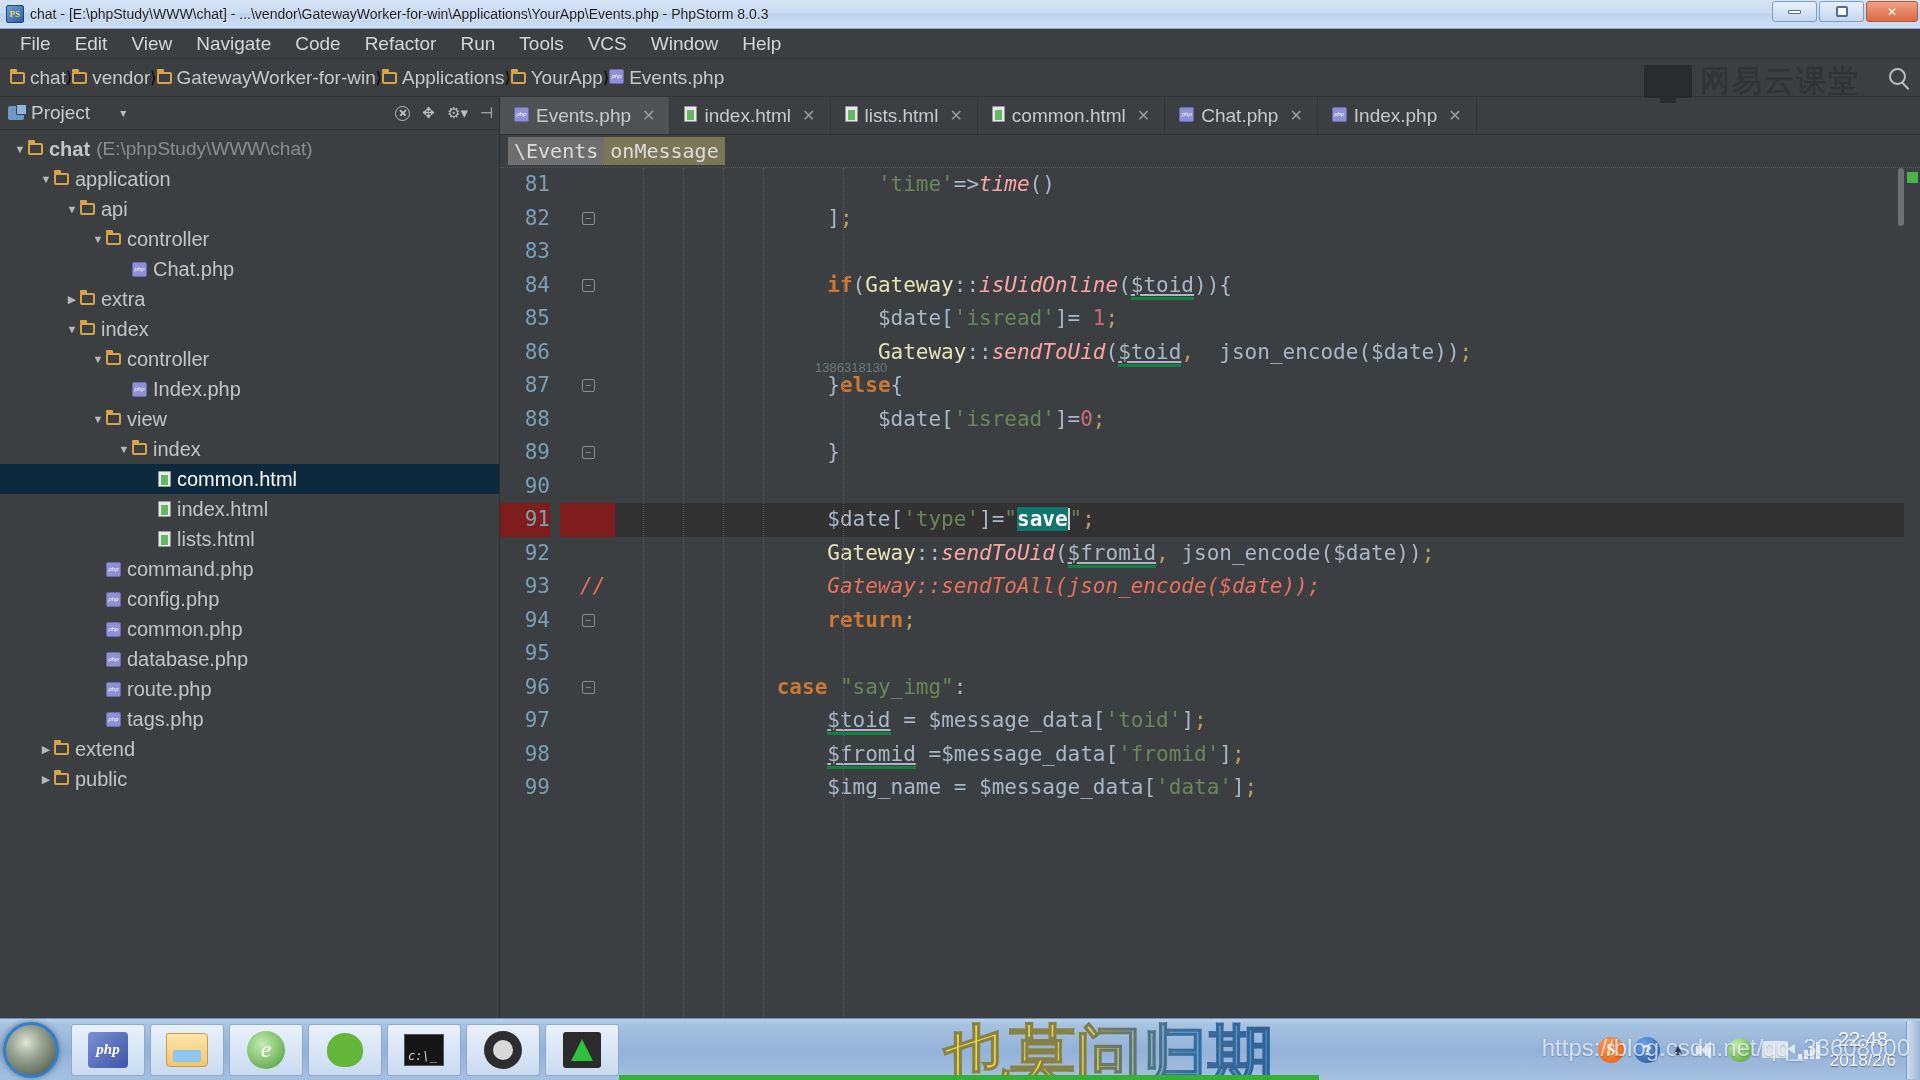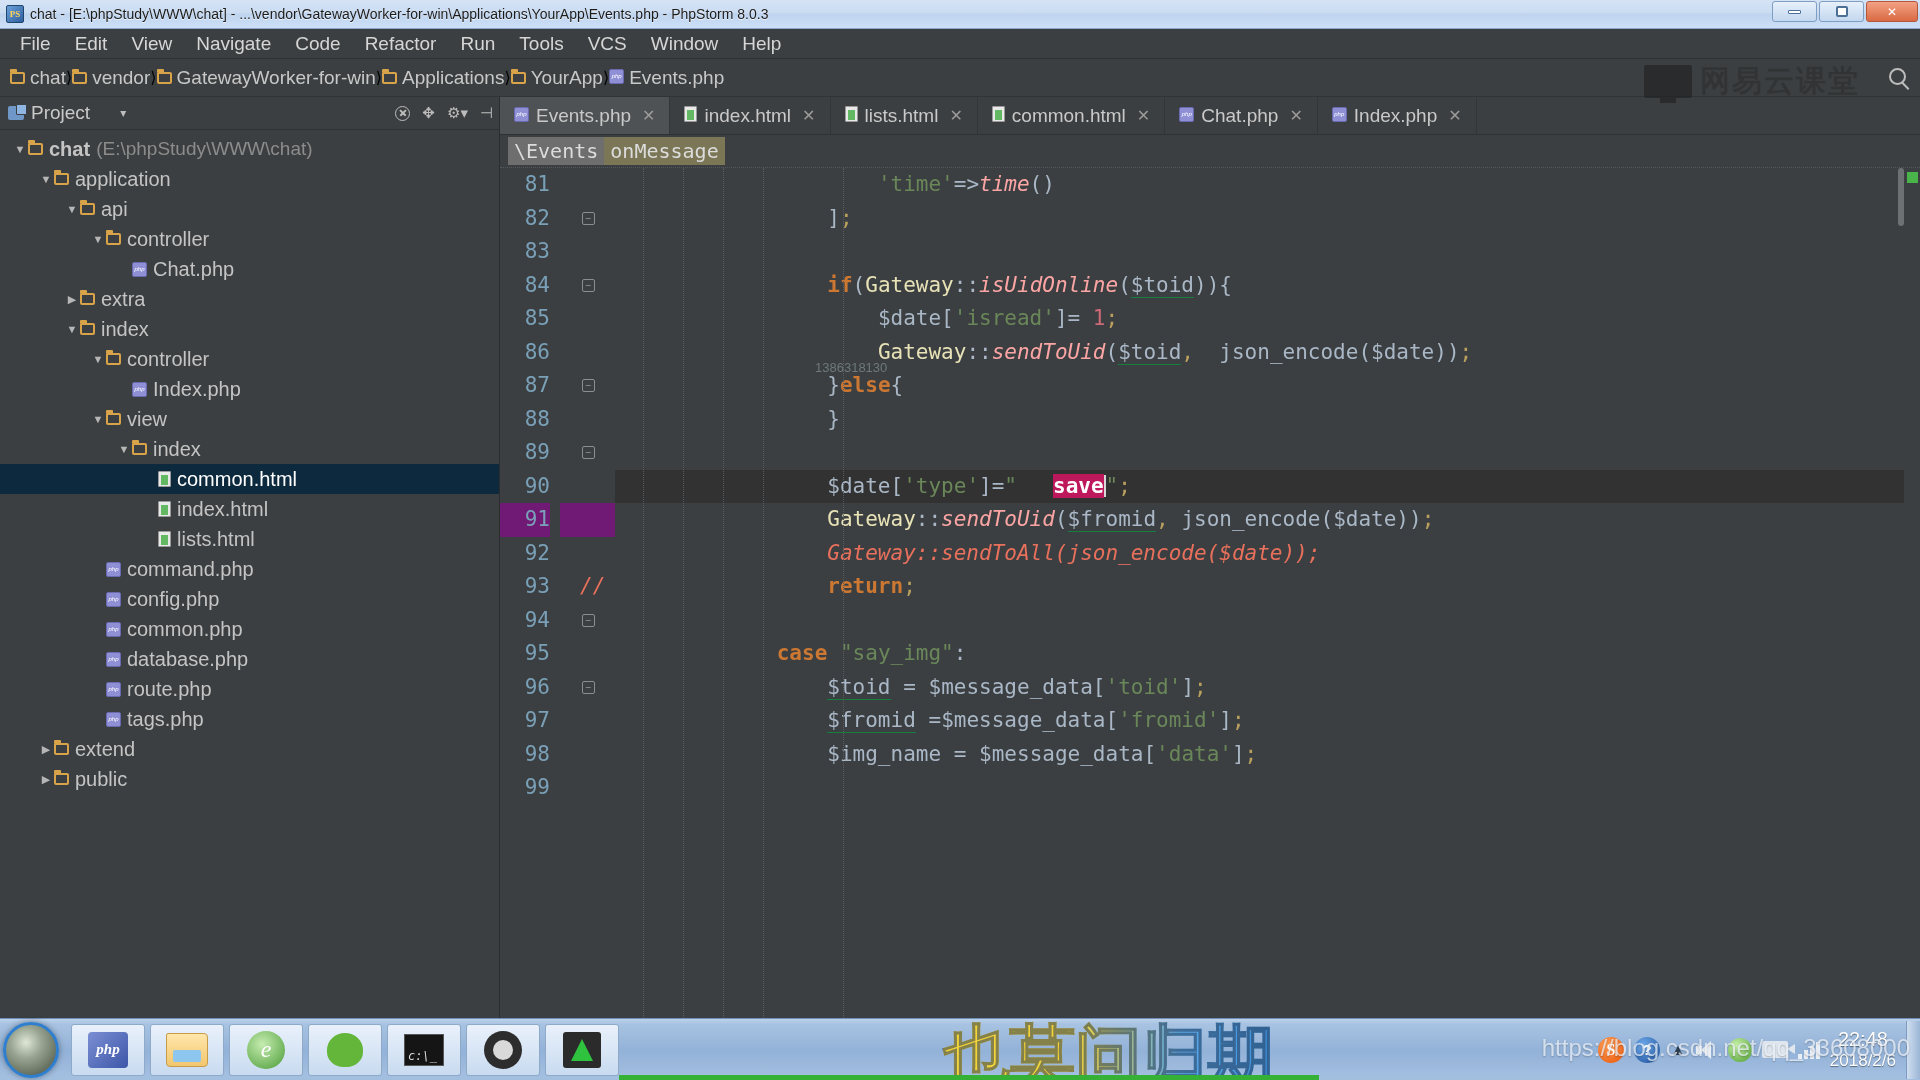--- a/index.html
+++ b/index.html
@@ -183,38 +183,38 @@
   .ctxbar .seg.a { background: #6e6e6e; }
   .ctxbar .seg.b { background: #7a7656; }
 
   .code-area { flex: 1; display: flex; background: #3c3f41; position: relative; min-height: 0;
                border-top: 1px dotted #55585a; }
   .gutter { width: 60px; flex: none; text-align: right; padding-right: 10px;
             color: #7aa0b8; font-family: "DejaVu Sans Mono", monospace; font-size: 21px; }
   .fold { width: 55px; flex: none; position: relative; }
   .codecol { flex: 1; position: relative; min-width: 0; overflow: hidden; }
   .ln { height: 33.5px; line-height: 33.5px; }
-  .ln.cur { background: #701a75; }
+  .ln.cur { background: #7f1d1d; }
   .code-line {
     height: 33.5px; line-height: 33.5px; white-space: pre;
     font-family: "DejaVu Sans Mono", monospace; font-size: 21px; color: #a9b7c6;
     padding-left: 10px;
   }
   .code-line.cur { background: #323232; }
   .kw { color: #cc7832; font-weight: bold; }
   .str { color: #6a8759; }
   .num { color: #cc6a78; }
   .fn  { color: #fca5a5; font-style: italic; }
   .cls { color: #e8e2b7; }
   .var { color: #a9b7c6; }
-  .varu { color: #a9b7c6; border-bottom: 1px solid #15803d; }
+  .varu { color: #a9b7c6; border-bottom: 3px solid #15803d; text-decoration: underline; }
   .cmt2 { color: #e8705c; font-style: italic; }
   .punct { color: #a9b7c6; }
   .semi { color: #b9a05e; }
-  .sel { background: #be185d; color: #ffffff; font-weight: bold; margin-left: 36px; }
+  .sel { background: #0f766e; color: #ffffff; font-weight: bold; }
   .caret-bar { display: inline-block; width: 2px; height: 22px; background: #d8d8d8;
                vertical-align: -4px; }
   .fold-mark { position: absolute; left: 22px; width: 13px; height: 13px;
                border: 1px solid #8d8d8d; border-radius: 2px; color: #9d9d9d;
                font-size: 10px; line-height: 11px; text-align: center; }
   .bulb { position: absolute; left: 18px; width: 18px; height: 22px; }
   .bulb .glass { width: 15px; height: 15px; border-radius: 50%;
                  background: radial-gradient(circle at 35% 30%, #ffe9a8, #e8a93b); }
   .bulb .base { width: 9px; height: 4px; background: #c08c2e; margin: 0 auto; border-radius: 0 0 2px 2px; }
   .indent-guide { position: absolute; top: 0; bottom: 0; width: 1px;
@@ -695,20 +695,21 @@
           <div class="indent-guide" style="left:148px"></div>
           <div class="indent-guide" style="left:228px"></div>
           <div class="wm-num" style="left:200px; top:192px;">1386318130</div>
         <div class="code-line">                    <span class="str">'time'</span><span class="punct">=&gt;</span><span class="fn">time</span><span class="punct">()</span></div>
             <div class="code-line">                <span class="punct">]</span><span class="semi">;</span></div>
             <div class="code-line">&nbsp;</div>
             <div class="code-line">                <span class="kw">if</span><span class="punct">(</span><span class="cls">Gateway</span><span class="punct">::</span><span class="fn">isUidOnline</span><span class="punct">(</span><span class="varu">$toid</span><span class="punct">)){</span></div>
             <div class="code-line">                    <span class="var">$date</span><span class="punct">[</span><span class="str">'isread'</span><span class="punct">]=</span> <span class="num">1</span><span class="semi">;</span></div>
             <div class="code-line">                    <span class="cls">Gateway</span><span class="punct">::</span><span class="fn">sendToUid</span><span class="punct">(</span><span class="varu">$toid</span><span class="semi">,</span>  <span class="var">json_encode</span><span class="punct">(</span><span class="var">$date</span><span class="punct">))</span><span class="semi">;</span></div>
             <div class="code-line">                <span class="punct">}</span><span class="kw">else</span><span class="punct">{</span></div>
+            <div class="code-line">                    <span class="var">$date</span><span class="punct">[</span><span class="str">'isread'</span><span class="punct">]=</span><span class="num">0</span><span class="semi">;</span></div>
             <div class="code-line">                <span class="punct">}</span></div>
             <div class="code-line">&nbsp;</div>
             <div class="code-line cur">                <span class="var">$date</span><span class="punct">[</span><span class="str">'type'</span><span class="punct">]=</span><span class="str">"</span><span class="sel">save</span><span class="caret-bar"></span><span class="str">"</span><span class="semi">;</span></div>
             <div class="code-line">                <span class="cls">Gateway</span><span class="punct">::</span><span class="fn">sendToUid</span><span class="punct">(</span><span class="varu">$fromid</span><span class="semi">,</span> <span class="var">json_encode</span><span class="punct">(</span><span class="var">$date</span><span class="punct">))</span><span class="semi">;</span></div>
             <div class="code-line">                <span class="cmt2">Gateway::sendToAll(json_encode($date));</span></div>
             <div class="code-line">                <span class="kw">return</span><span class="semi">;</span></div>
             <div class="code-line">&nbsp;</div>
             <div class="code-line">            <span class="kw">case</span> <span class="str">"say_img"</span><span class="punct">:</span></div>
             <div class="code-line">                <span class="varu">$toid</span> <span class="punct">=</span> <span class="var">$message_data</span><span class="punct">[</span><span class="str">'toid'</span><span class="punct">]</span><span class="semi">;</span></div>
             <div class="code-line">                <span class="varu">$fromid</span> <span class="punct">=</span><span class="var">$message_data</span><span class="punct">[</span><span class="str">'fromid'</span><span class="punct">]</span><span class="semi">;</span></div>

